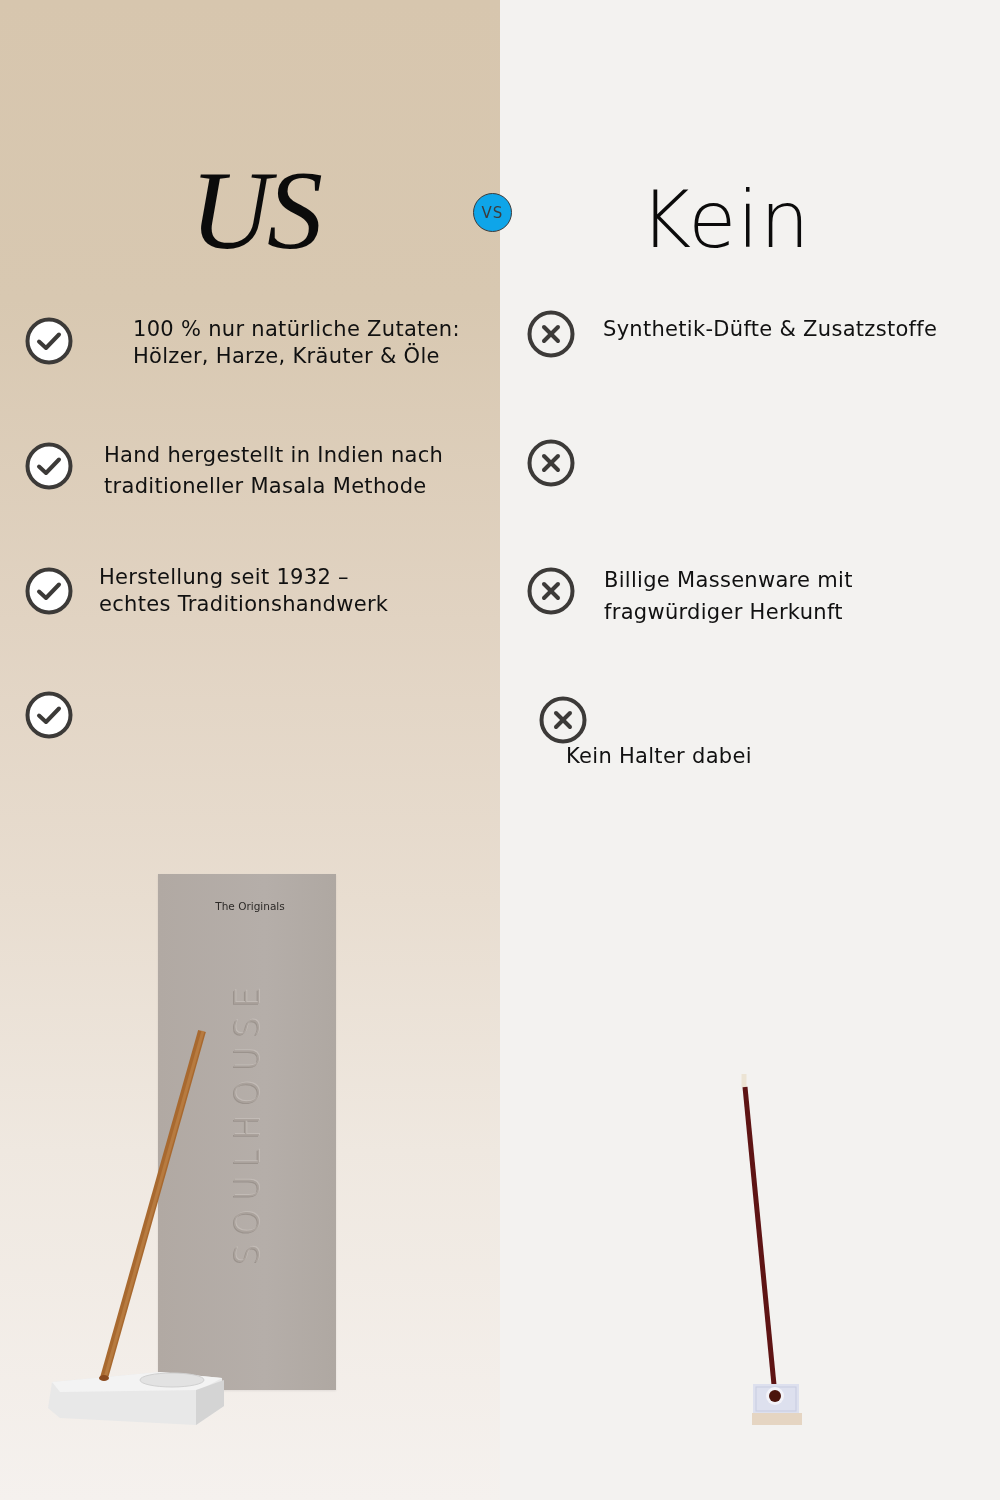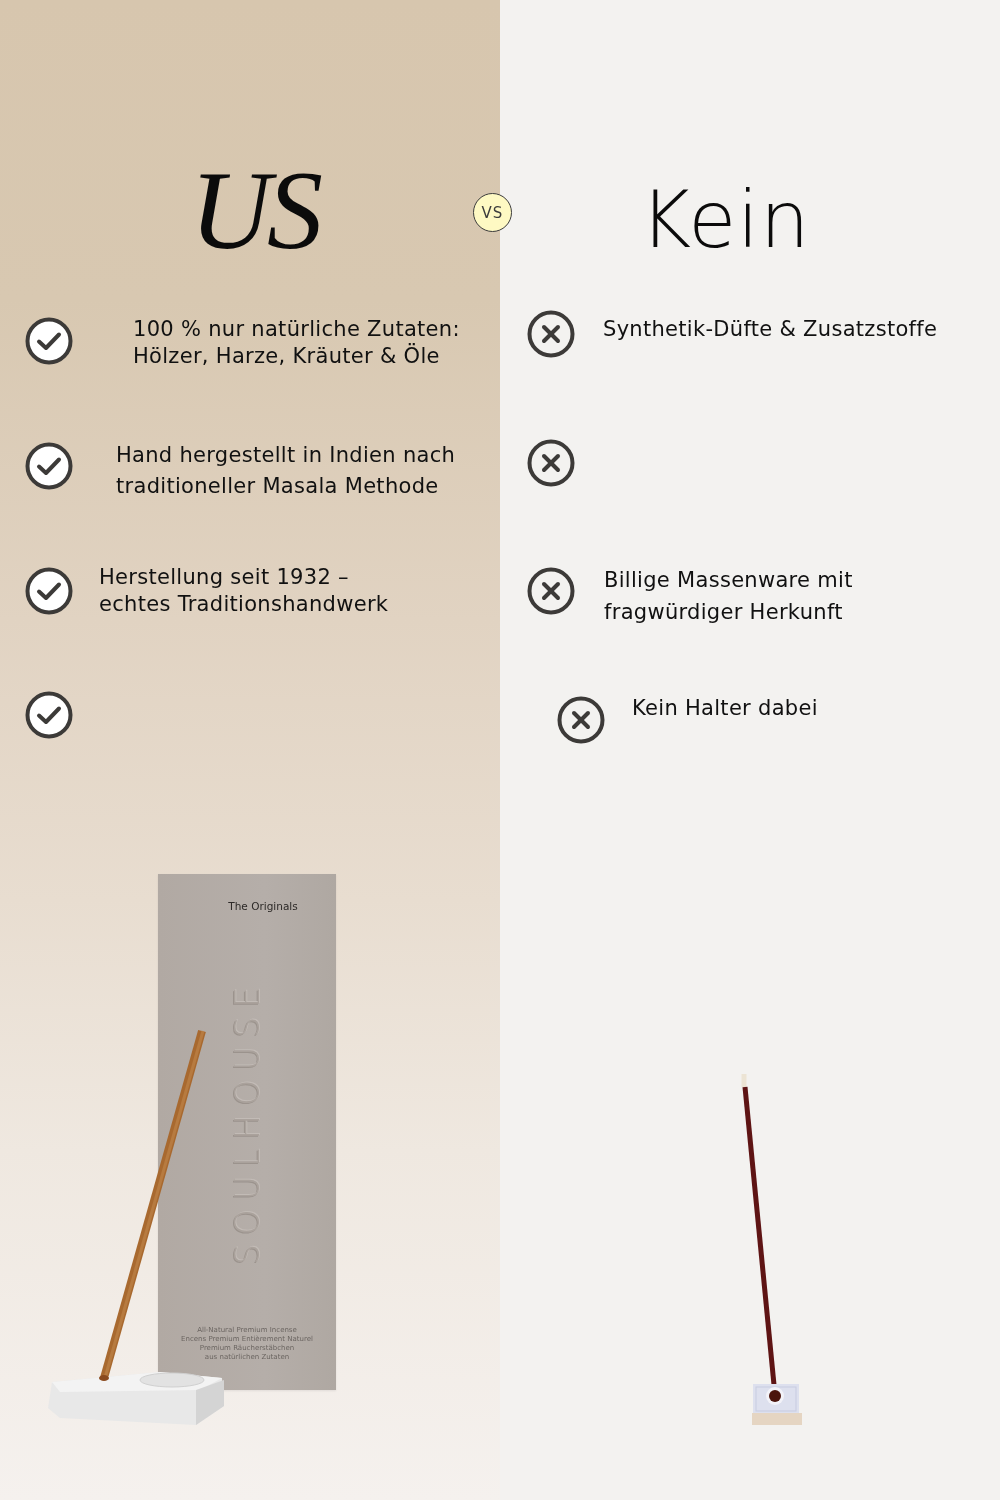--- a/index.html
+++ b/index.html
@@ -22,41 +22,41 @@
       font-style: italic; font-size: 112px; line-height: 120px; color: #0b0b0b;
       letter-spacing: -4px;
     }
     .heading-them {
       position: absolute; left: 640px; top: 175px;
       font-family: "DejaVu Sans", sans-serif; font-weight: 300;
       font-size: 78px; line-height: 90px; color: #0b0b0b; letter-spacing: 1px;
     }
     .vs-badge {
       position: absolute; left: 473px; top: 193px; width: 39px; height: 39px;
-      border-radius: 50%; background: #fef9c3; border: 1.5px solid #3c3c3c;
+      border-radius: 50%; background: #0ea5e9; border: 1.5px solid #3c3c3c;
       box-sizing: border-box; display: flex; align-items: center; justify-content: center;
       font-family: "DejaVu Sans", sans-serif; font-size: 15px; color: #3c3c3c; letter-spacing: 1px;
     }
     .item {
       position: absolute; display: flex; align-items: flex-start;
     }
     .icon-circle {
       width: 48px; height: 48px; flex: 0 0 48px;
     }
     .item-text {
       font-family: "DejaVu Sans", sans-serif; font-size: 21px; line-height: 27px;
       color: #111111; letter-spacing: 0.3px; white-space: pre-line;
     }
     .product-box {
       position: absolute; left: 158px; top: 874px; width: 178px; height: 516px;
       background: linear-gradient(to right, #b1a9a3, #b5aea9 60%, #afa8a2);
       box-shadow: 0 1px 2px rgba(0,0,0,0.08);
     }
     .box-label {
-      position: absolute; top: 26px; left: 16px; width: 100%; text-align: center;
+      position: absolute; top: 26px; left: 3px; width: 100%; text-align: center;
       font-family: "DejaVu Sans", sans-serif; font-size: 10.5px; color: #2d2a28;
     }
     .box-brand {
       position: absolute; left: 62px; top: 82px; width: 56px; height: 330px;
       display: flex; align-items: center; justify-content: center;
     }
     .box-brand span {
       display: inline-block; transform: rotate(-90deg); white-space: nowrap;
       font-family: "DejaVu Sans", sans-serif; font-weight: 200; font-size: 33px;
       letter-spacing: 9px; color: #aaa29c;
@@ -87,21 +87,21 @@
     <polyline points="14,24.5 21,31 34,17.5" fill="none" stroke="#3c3a38" stroke-width="4" stroke-linecap="round" stroke-linejoin="round"></polyline>
   </svg>
   <div class="item-text" style="margin-left:23px; margin-top:-1px;">100 % nur natürliche Zutaten:
 Hölzer, Harze, Kräuter &amp; Öle</div>
 </div>
 <div class="item" style="left:25px; top:442px;">
   <svg class="icon-circle" viewBox="0 0 48 48">
     <circle cx="24" cy="24" r="21.5" fill="#ffffff" stroke="#3c3a38" stroke-width="4"></circle>
     <polyline points="14,24.5 21,31 34,17.5" fill="none" stroke="#3c3a38" stroke-width="4" stroke-linecap="round" stroke-linejoin="round"></polyline>
   </svg>
-  <div class="item-text" style="margin-left:43px; margin-top:-2px; line-height:31px;">Hand hergestellt in Indien nach
+  <div class="item-text" style="margin-left:31px; margin-top:-2px; line-height:31px;">Hand hergestellt in Indien nach
 traditioneller Masala Methode</div>
 </div>
 <div class="item" style="left:25px; top:567px;">
   <svg class="icon-circle" viewBox="0 0 48 48">
     <circle cx="24" cy="24" r="21.5" fill="#ffffff" stroke="#3c3a38" stroke-width="4"></circle>
     <polyline points="14,24.5 21,31 34,17.5" fill="none" stroke="#3c3a38" stroke-width="4" stroke-linecap="round" stroke-linejoin="round"></polyline>
   </svg>
   <div class="item-text" style="margin-left:26px; margin-top:-3px;">Herstellung seit 1932 –
 echtes Traditionshandwerk</div>
 </div>
@@ -129,38 +129,34 @@
 </div>
 <div class="item" style="left:527px; top:567px;">
   <svg class="icon-circle" viewBox="0 0 48 48">
     <circle cx="24" cy="24" r="21.5" fill="none" stroke="#3c3a38" stroke-width="4"></circle>
     <line x1="17" y1="17" x2="31" y2="31" stroke="#3c3a38" stroke-width="4" stroke-linecap="round"></line>
     <line x1="31" y1="17" x2="17" y2="31" stroke="#3c3a38" stroke-width="4" stroke-linecap="round"></line>
   </svg>
   <div class="item-text" style="margin-left:29px; margin-top:-3px; line-height:32px;">Billige Massenware mit
 fragwürdiger Herkunft</div>
 </div>
-<div class="item" style="left:557px; top:696px;">
+<div class="item" style="left:539px; top:696px;flex-direction:column;">
   <svg class="icon-circle" viewBox="0 0 48 48">
     <circle cx="24" cy="24" r="21.5" fill="none" stroke="#3c3a38" stroke-width="4"></circle>
     <line x1="17" y1="17" x2="31" y2="31" stroke="#3c3a38" stroke-width="4" stroke-linecap="round"></line>
     <line x1="31" y1="17" x2="17" y2="31" stroke="#3c3a38" stroke-width="4" stroke-linecap="round"></line>
   </svg>
   <div class="item-text" style="margin-left:27px; margin-top:-1px;">Kein Halter dabei</div>
 </div>
 
 <div class="product-box">
   <div class="box-label">The Originals</div>
   <div class="box-brand">
       <span>SOULHOUSE</span>
     </div>
-  <div class="box-tagline">All-Natural Premium Incense
-Encens Premium Entièrement Naturel
-Premium Räucherstäbchen
-aus natürlichen Zutaten</div>
 </div>
 
 <svg class="scene" viewBox="0 0 1000 1500">
 
   <g>
     <line x1="202" y1="1031" x2="104" y2="1378" stroke="#a8692f" stroke-width="8" stroke-linecap="butt"></line>
     <line x1="203" y1="1031" x2="105" y2="1378" stroke="#c1874c" stroke-width="3" opacity="0.6"></line>
   </g>
 
   <g>

